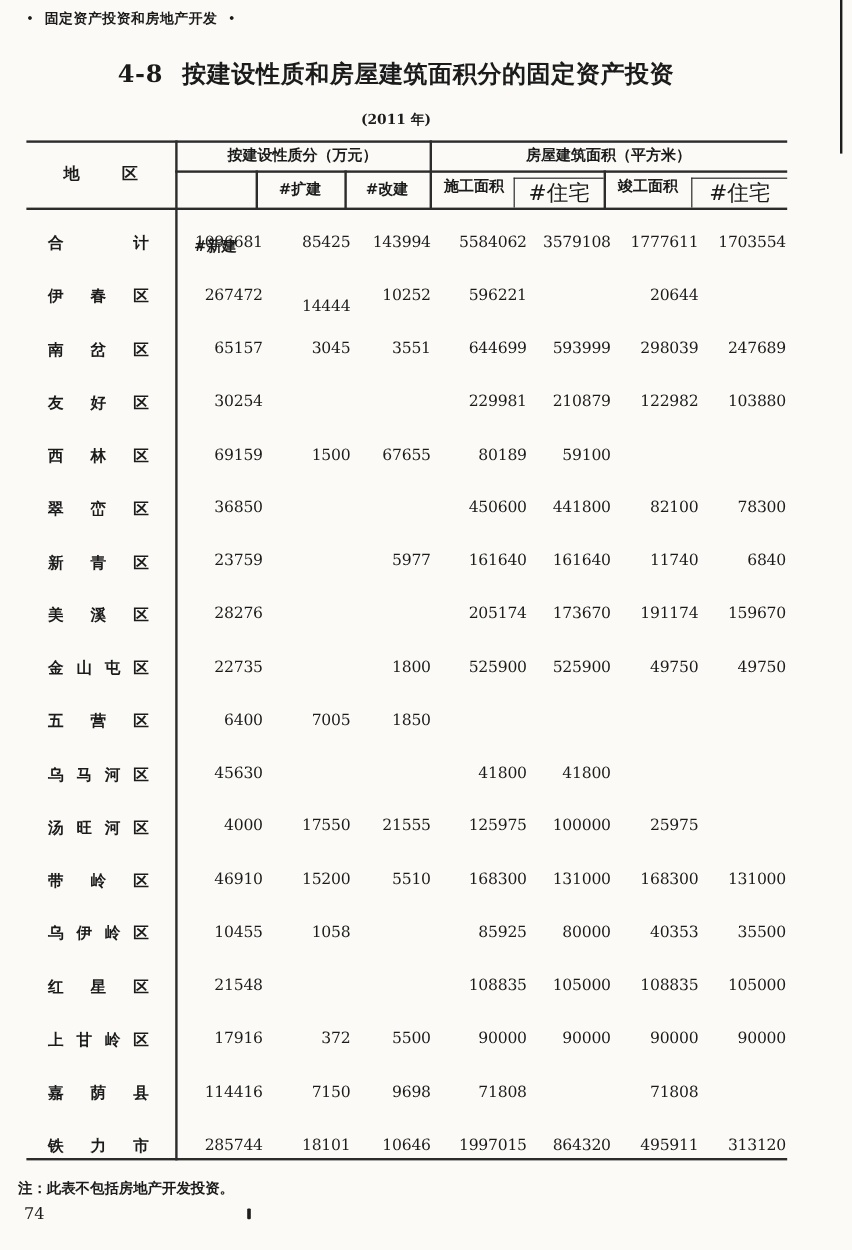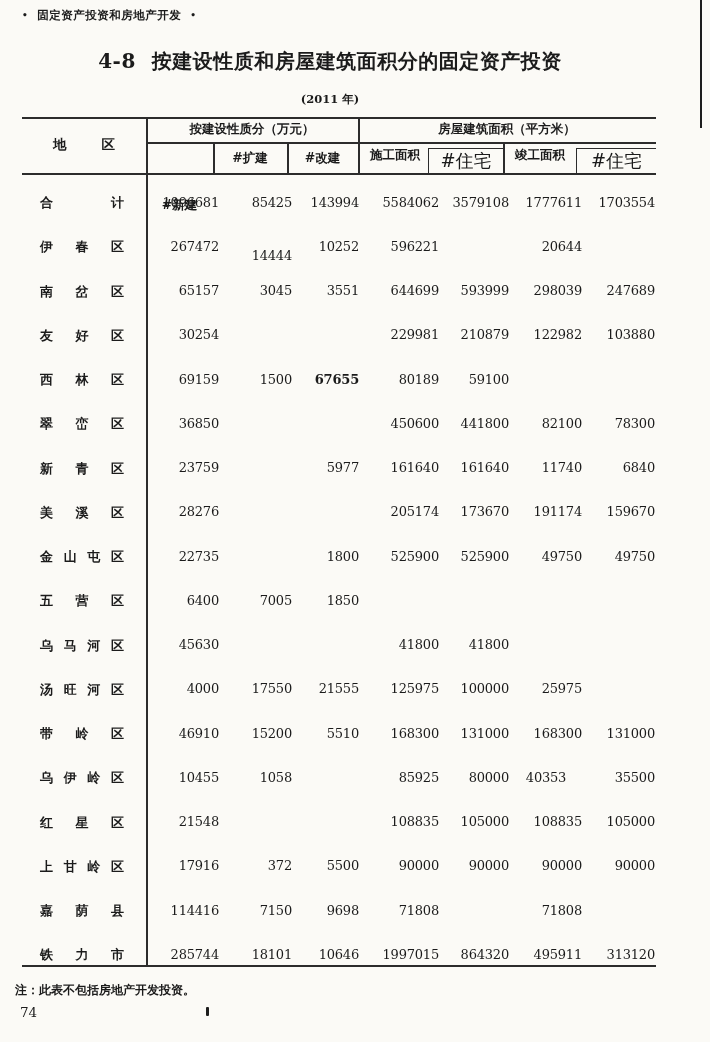--- a/index.html
+++ b/index.html
@@ -117,21 +117,21 @@
           <div class="ncell" style="width: 67px;"></div>
           <div class="ncell" style="width: 80px;">229981</div>
           <div class="ncell" style="width: 70px;">210879</div>
           <div class="ncell" style="width: 73px;">122982</div>
           <div class="ncell" style="width: 73px;">103880</div>
         </div>
         <div class="trow" style="top: 247px;">
           <div class="rcell"><span class="rlabel">西林区</span></div>
           <div class="ncell" style="width: 74px;">69159</div>
           <div class="ncell" style="width: 73px;">1500</div>
-          <div class="ncell" style="width: 67px; font-weight: bold;">67655</div>
+          <div class="ncell" style="width: 67px;">67655</div>
           <div class="ncell" style="width: 80px;">80189</div>
           <div class="ncell" style="width: 70px;">59100</div>
           <div class="ncell" style="width: 73px;"></div>
           <div class="ncell" style="width: 73px;"></div>
         </div>
         <div class="trow" style="top: 291.25px;">
           <div class="rcell"><span class="rlabel">翠峦区</span></div>
           <div class="ncell" style="width: 74px;">36850</div>
           <div class="ncell" style="width: 73px;"></div>
           <div class="ncell" style="width: 67px;"></div>
@@ -210,21 +210,21 @@
           <div class="ncell" style="width: 73px;">168300</div>
           <div class="ncell" style="width: 73px;">131000</div>
         </div>
         <div class="trow" style="top: 645.25px;">
           <div class="rcell"><span class="rlabel">乌伊岭区</span></div>
           <div class="ncell" style="width: 74px;">10455</div>
           <div class="ncell" style="width: 73px;">1058</div>
           <div class="ncell" style="width: 67px;"></div>
           <div class="ncell" style="width: 80px;">85925</div>
           <div class="ncell" style="width: 70px;">80000</div>
-          <div class="ncell" style="width: 73px; text-align: center;">40353</div>
+          <div class="ncell" style="width: 73px;">40353</div>
           <div class="ncell" style="width: 73px;">35500</div>
         </div>
         <div class="trow" style="top: 689.5px;">
           <div class="rcell"><span class="rlabel">红星区</span></div>
           <div class="ncell" style="width: 74px;">21548</div>
           <div class="ncell" style="width: 73px;"></div>
           <div class="ncell" style="width: 67px;"></div>
           <div class="ncell" style="width: 80px;">108835</div>
           <div class="ncell" style="width: 70px;">105000</div>
           <div class="ncell" style="width: 73px;">108835</div>

